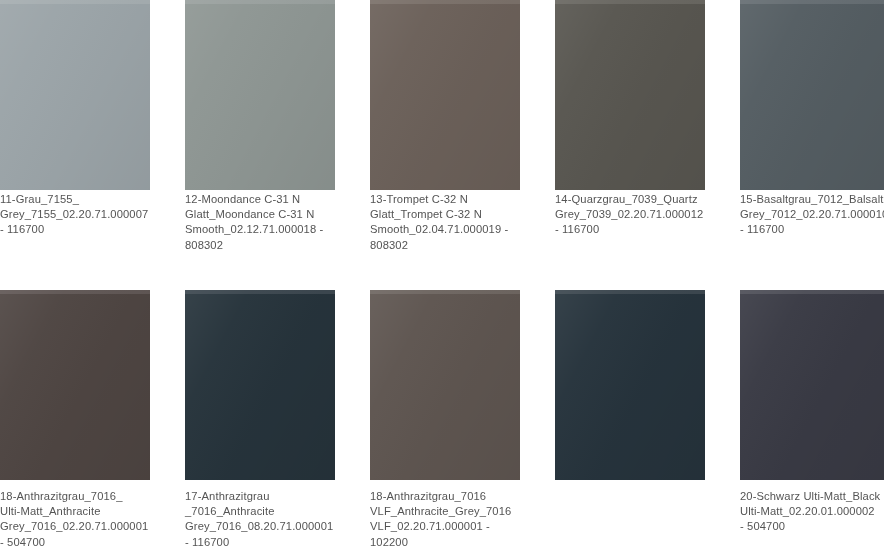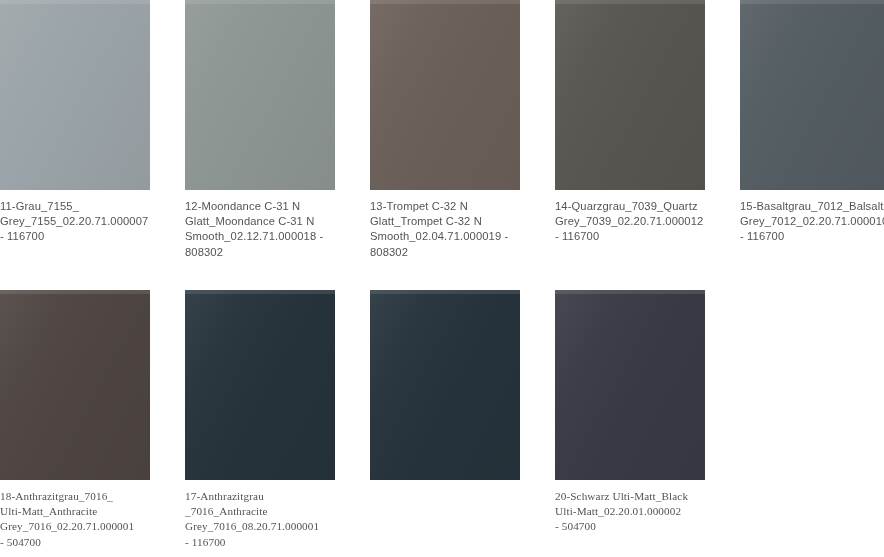--- a/index.html
+++ b/index.html
@@ -45,33 +45,32 @@
     pointer-events: none;
   }
   .swatch-chip .topedge {
     position: absolute;
     top: 0; left: 0; right: 0;
     height: 4px;
     background: rgba(255,255,255,0.10);
     pointer-events: none;
   }
   .swatch-caption {
-    margin-top: 9px;
+    margin-top: 2px;
     font-size: 11.2px;
     line-height: 15.2px;
     color: #545454;
     letter-spacing: 0.01em;
     word-break: break-word;
     white-space: pre-wrap;
     max-width: 152px;
   }
   
   .row-2 .swatch-caption {
     margin-top: 9px;
-    font-family: Liberation Serif, serif;
   }
 </style>
 </head>
 <body style="background-color: rgb(255, 255, 255);">
 
 <div class="swatch-grid">
 
   <div class="swatch-cell row-1">
     <div class="swatch-chip" style="background-color: rgb(155, 164, 168);">
       <span class="topedge"></span>
@@ -139,20 +138,30 @@
     <div class="swatch-chip" style="background-color: rgb(38, 51, 59);">
       <span class="topedge"></span>
       <span class="sheen"></span>
     </div>
     <div class="swatch-caption">17-Anthrazitgrau
 _7016_Anthracite
 Grey_7016_08.20.71.000001
 - 116700</div>
   </div>
 
+  <div class="swatch-cell row-2">
+    <div class="swatch-chip" style="background-color: rgb(94, 85, 80);">
+      <span class="topedge"></span>
+      <span class="sheen"></span>
+    </div>
+    <div class="swatch-caption">18-Anthrazitgrau_7016
+VLF_Anthracite_Grey_7016
+VLF_02.20.71.000001 -
+102200</div>
+  </div>
 
   <div class="swatch-cell row-2">
     <div class="swatch-chip" style="background-color: rgb(38, 51, 60);">
       <span class="topedge"></span>
       <span class="sheen"></span>
     </div>
   </div>
 
   <div class="swatch-cell row-2">
     <div class="swatch-chip" style="background-color: rgb(57, 58, 68);">

